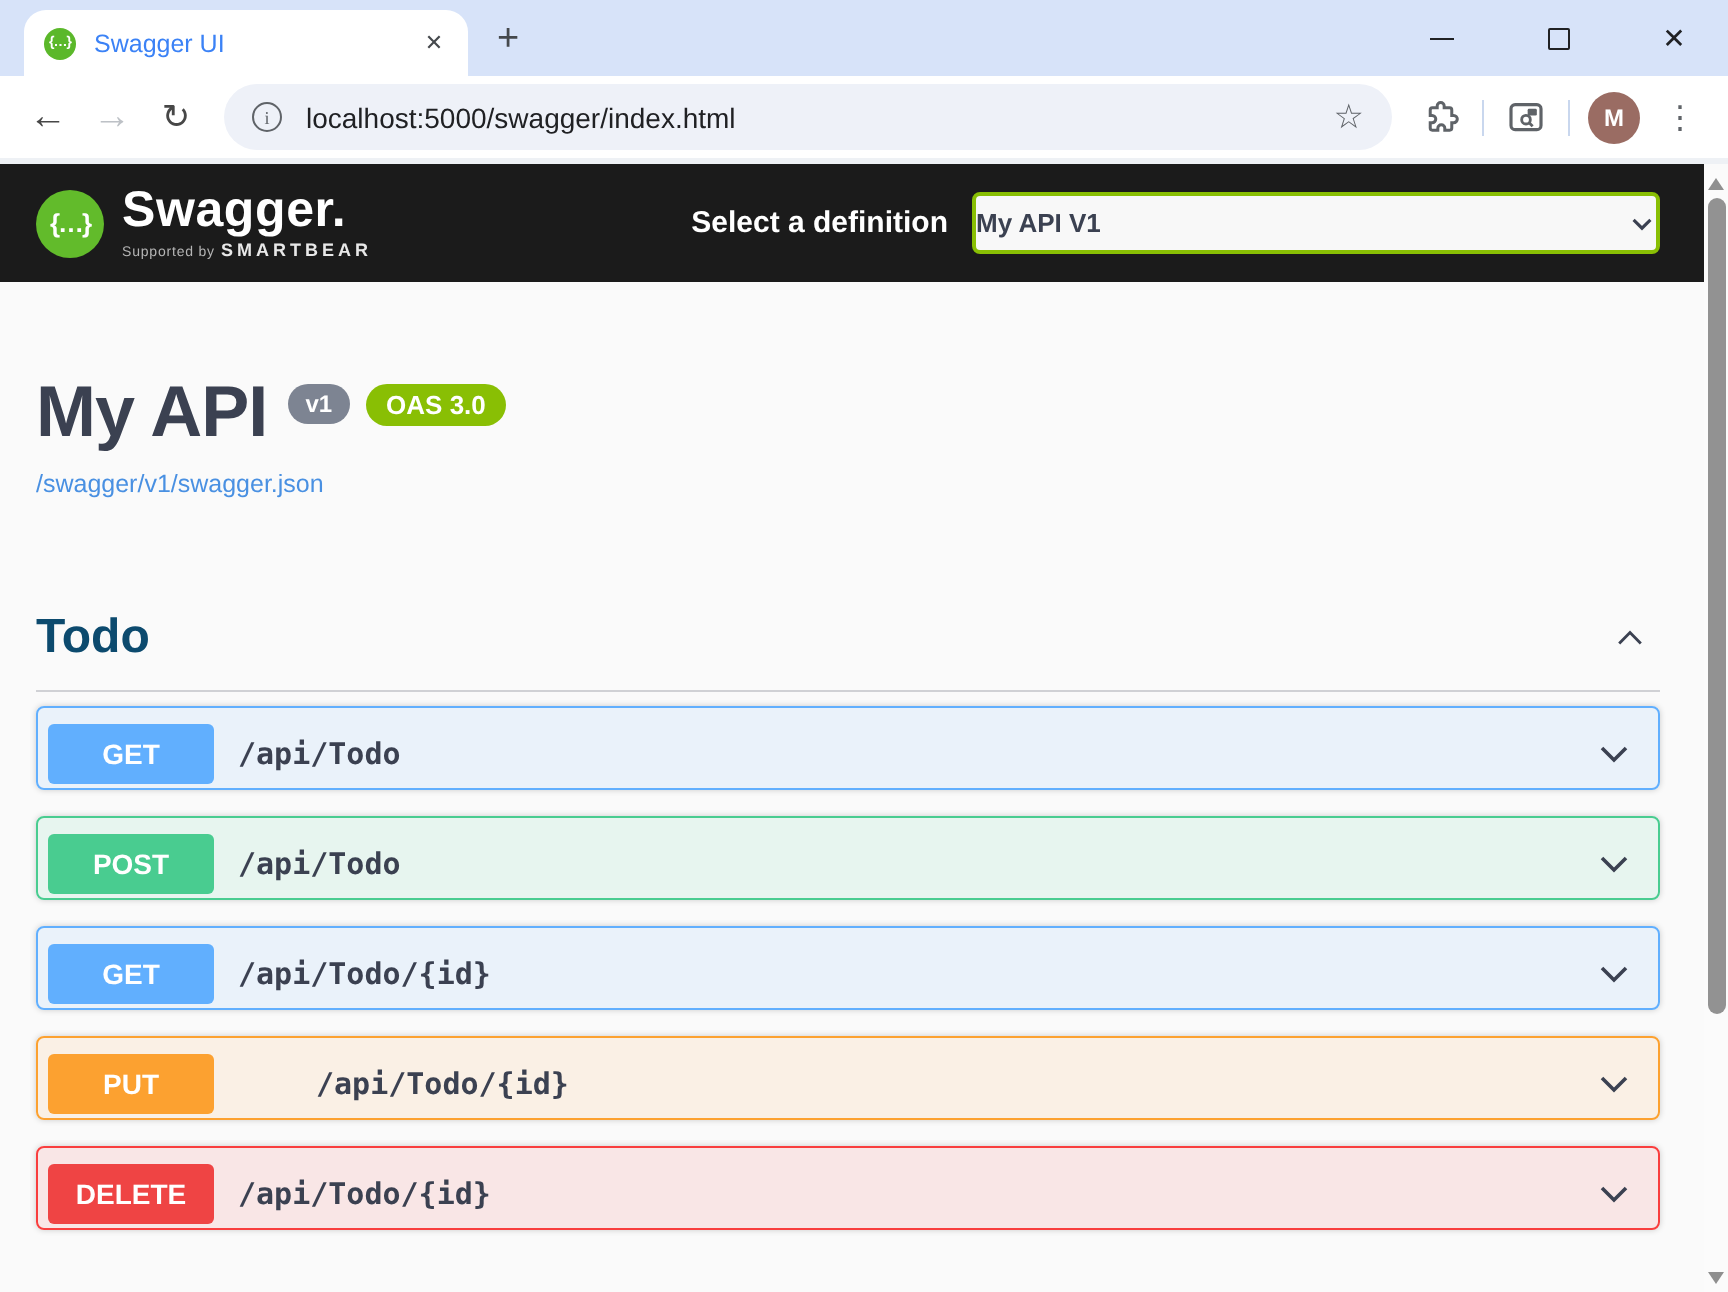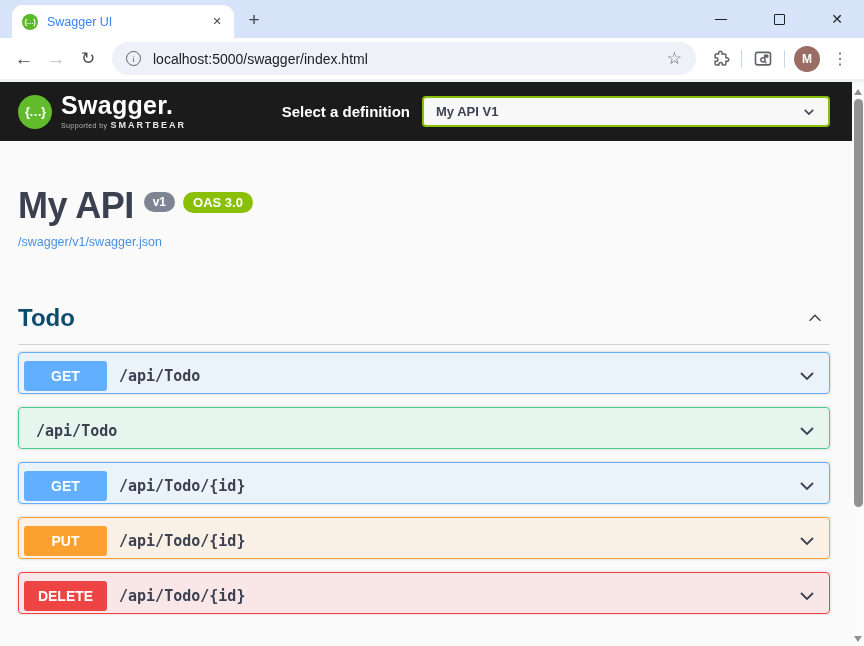--- a/index.html
+++ b/index.html
@@ -49,22 +49,22 @@
   .logo { display:flex; align-items:center; }
   .logo-circle { width:34px; height:34px; border-radius:50%; background:#62bb2b; color:#fff; font-size:13px;
                  font-weight:bold; display:flex; align-items:center; justify-content:center; flex:0 0 34px;
                  letter-spacing:-1px; }
   .logo-textcol { margin-left:9px; display:flex; flex-direction:column; }
   .logo-word { color:#ffffff; font-size:25px; font-weight:bold; line-height:1; letter-spacing:0.3px; }
   .logo-sub { margin-top:2px; font-size:7px; color:#b5b5b5; letter-spacing:0.4px; }
   .logo-sub b { color:#e8e8e8; font-size:9px; letter-spacing:2px; margin-left:3px; }
   .select-group { margin-left:auto; display:flex; align-items:center; }
   .select-label { color:#ffffff; font-size:15px; font-weight:bold; margin-right:12px; white-space:nowrap; }
-  .definition-select { width:408px; height:31px; background:#f8f8f8; border:2px solid #89bf04; border-radius:4px;
-                       display:flex; align-items:center; padding:0 12px; }
+  .definition-select { width:344px; height:31px; background:#f8f8f8; border:2px solid #89bf04; border-radius:4px;
+                       display:flex; align-items:center; padding:0 0; }
   .definition-select .sel-text { font-size:13px; font-weight:bold; color:#3b4151; flex:1; }
 
   
   .content { padding:47px 22px 0 18px; background:#fafafa; }
   .api-title-row { display:flex; align-items:flex-start; }
   .api-title { font-size:36px; font-weight:bold; color:#3b4151; line-height:1; letter-spacing:-0.5px; }
   .badge { border-radius:57px; color:#fff; font-weight:bold; display:inline-flex; align-items:center; }
   .badge-version { background:#7d8492; font-size:12px; padding:3px 9px; margin:4px 0 0 10px; }
   .badge-oas { background:#89bf04; font-size:13px; padding:3px 10px; margin:4px 0 0 8px; }
   .spec-link { display:inline-block; margin-top:11px; font-size:12.5px; color:#4990e2; text-decoration:none; }
@@ -78,21 +78,21 @@
              align-items:center; padding:6px 12px 0 5px; box-shadow:0 0 3px rgba(0,0,0,0.19); cursor:pointer; }
   .method-badge { min-width:83px; height:30px; border-radius:3px; color:#fff; font-size:14px; font-weight:bold;
                   display:flex; align-items:center; justify-content:center; }
   .op-path { margin-left:12px; font-family:"DejaVu Sans Mono", monospace; font-weight:bold; font-size:15px;
              color:#3b4151; flex:1; }
   .op-chevron { display:flex; align-items:center; }
   .method-get    { border-color:#61affe; background:rgba(97,175,254,0.10); }
   .method-get    .method-badge { background:#61affe; }
   .method-post   { border-color:#49cc90; background:rgba(73,204,144,0.10); }
   .method-post   .method-badge { background:#49cc90; }
-  .method-put    { border-color:#fca130; background:rgba(252,161,48,0.10); }
+  .method-put    { border-color:#fca130; background:rgba(252,161,48,0.10);gap:39px; }
   .method-put    .method-badge { background:#fca130; }
   .method-delete { border-color:#f93e3e; background:rgba(249,62,62,0.10); }
   .method-delete .method-badge { background:#ef4444; }
 
   
   .scrollbar { position:absolute; top:85px; right:0; width:12px; height:561px; background:#fbfbfb; }
   .scroll-arrow-up { width:0; height:0; border-left:4px solid transparent; border-right:4px solid transparent;
                      border-bottom:6px solid #8f8f8f; margin:4px auto 0 auto; }
   .scroll-thumb { position:absolute; top:14px; left:1.5px; width:9px; height:408px; background:#929292; border-radius:5px; }
   .scroll-arrow-down { position:absolute; bottom:4px; left:2px; width:0; height:0;
@@ -192,20 +192,21 @@
     <span class="method-badge">GET</span>
     <span class="op-path">/api/Todo</span>
     <span class="op-chevron">
       <svg width="20" height="20" viewBox="0 0 20 20" fill="none" stroke="#3b4151" stroke-width="1.8">
         <path d="M4 7 l6 6 6-6"></path>
       </svg>
     </span>
   </div>
 
   <div class="opblock method-post">
+    <span class="method-badge">POST</span>
     <span class="op-path">/api/Todo</span>
     <span class="op-chevron">
       <svg width="20" height="20" viewBox="0 0 20 20" fill="none" stroke="#3b4151" stroke-width="1.8">
         <path d="M4 7 l6 6 6-6"></path>
       </svg>
     </span>
   </div>
 
   <div class="opblock method-get">
     <span class="method-badge">GET</span>

